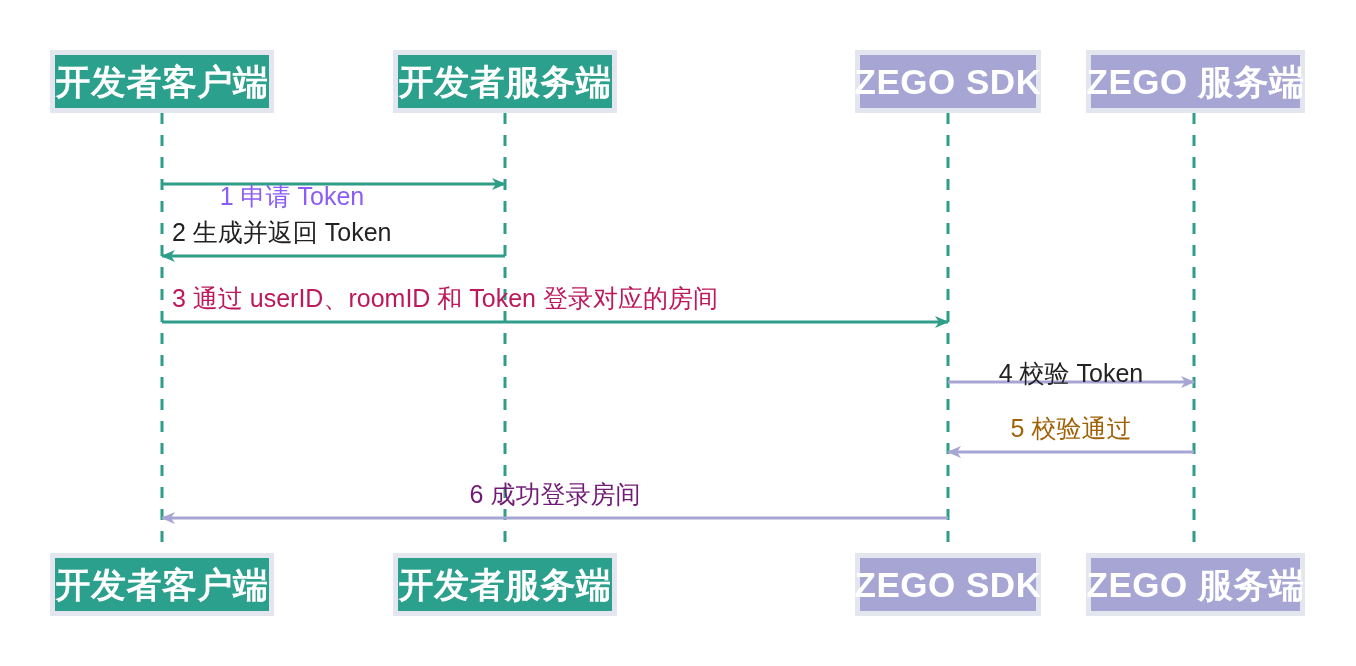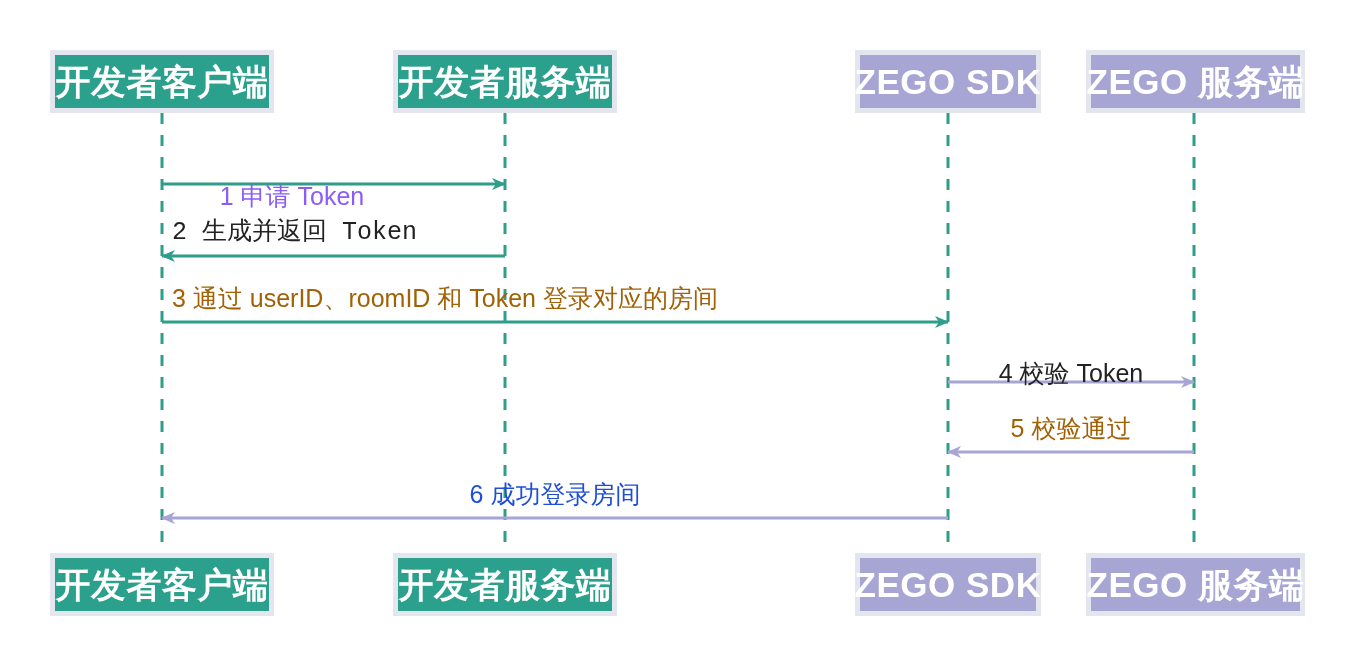--- a/index.html
+++ b/index.html
@@ -100,20 +100,20 @@
       </div>
       <div class="participant-box" style="left: 855px; width: 186px; top: 553px; height: 63px; background: rgb(166, 165, 211); border-color: rgb(227, 230, 238); color: rgb(255, 255, 255);">
         <span>ZEGO SDK</span>
       </div>
       <div class="participant-box" style="left: 1086px; width: 219px; top: 553px; height: 63px; background: rgb(166, 165, 211); border-color: rgb(227, 230, 238); color: rgb(255, 255, 255);">
         <span>ZEGO 服务端</span>
       </div>
     </div>
   <div id="labels">
       <div class="msg-label" style="top: 148px; color: #8b5cf6; left: 292px; transform: translateX(-50%); margin-top: 36px;">1 申请 Token</div>
-      <div class="msg-label" style="top: 220px; color: rgb(34, 34, 34); left: 172px; font-family: Liberation Mono, monospace;">2 生成并返回 Token</div>
-      <div class="msg-label" style="top: 286px; color: #a16207; left: 172px;">3 通过 userID、roomID 和 Token 登录对应的房间</div>
+      <div class="msg-label" style="top: 220px; color: rgb(34, 34, 34); left: 172px;">2 生成并返回 Token</div>
+      <div class="msg-label" style="top: 286px; color: #be185d; left: 172px;">3 通过 userID、roomID 和 Token 登录对应的房间</div>
       <div class="msg-label" style="top: 346px; color: rgb(34, 34, 34); left: 1071px; transform: translateX(-50%); margin-top: 15px;">4 校验 Token</div>
       <div class="msg-label" style="top: 416px; color: #a16207; left: 1071px; transform: translateX(-50%);">5 校验通过</div>
-      <div class="msg-label" style="top: 482px; color: #1d4ed8; left: 555px; transform: translateX(-50%);">6 成功登录房间</div>
+      <div class="msg-label" style="top: 482px; color: #701a75; left: 555px; transform: translateX(-50%);">6 成功登录房间</div>
     </div>
 
 </div>
 
 </body></html>

